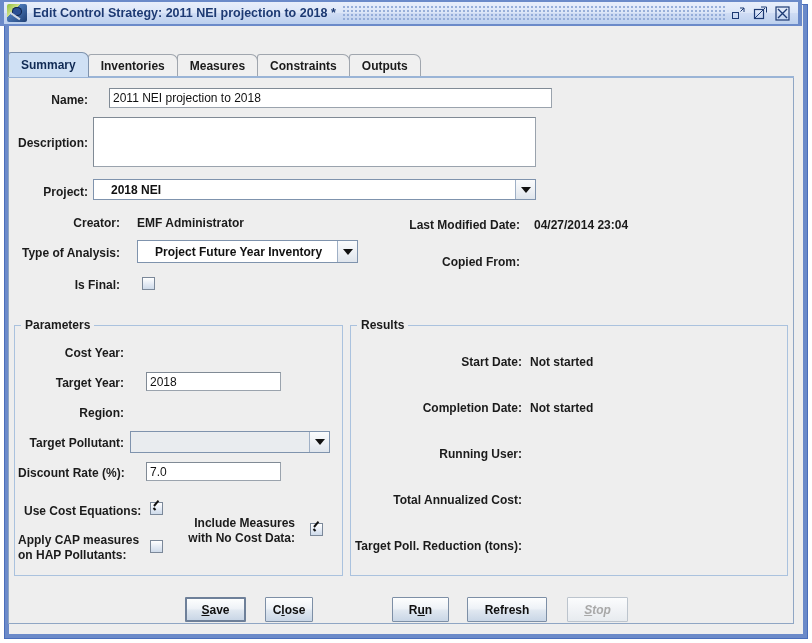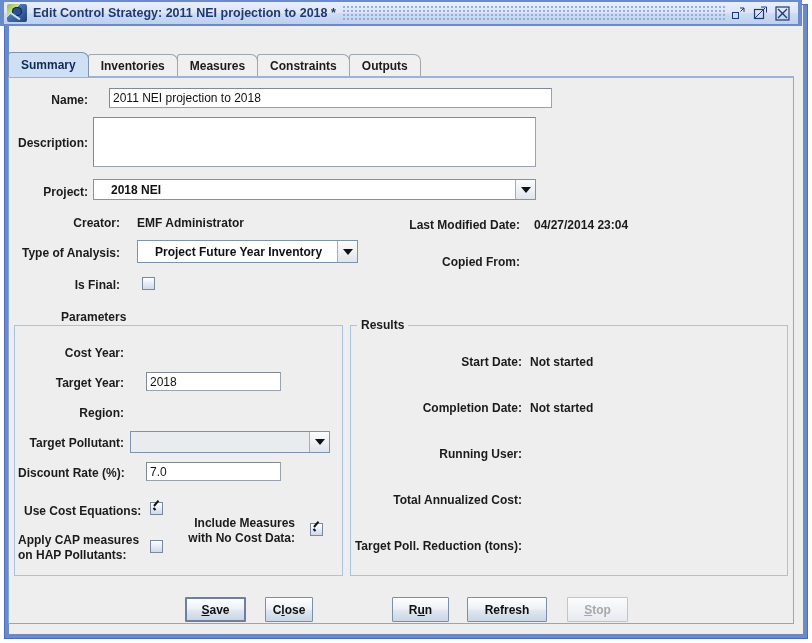--- a/index.html
+++ b/index.html
@@ -320,20 +320,21 @@
     cursor: default;
     border-radius: 1px;
   }
   .btn.default {
     border: 2px solid #6e8099;
   }
   .btn.disabled {
     color: #a8a8a8;
     border-color: #bcc4cd;
     background: linear-gradient(to bottom, #fbfcfd 0%, #f1f3f6 50%, #e7ebef 100%);
+    font-style: italic;
   }
   .btn u { text-decoration: underline; }
 </style>
 </head>
 <body>
 
 <div id="app">
 
   <div class="win-frame">
     <div class="win-frame-inner"></div>
@@ -409,21 +410,21 @@
       </div>
   </div>
 
   <div class="lbl right" style="left:372px; top:255px; width:148px;">Copied From:</div>
   <div class="val" style="left:534px; top:255px;"></div>
 
   <div class="lbl right" style="left:52px; top:278px; width:68px;">Is Final:</div>
   <div class="cbox" style="left:142px; top:277px;"></div>
 
   <div class="group" style="left:14px; top:325px; width:329px; height:251px;"></div>
-  <div class="group-title" style="left:21px; top:310px;margin-left:36px;">Parameters</div>
+  <div class="group-title" style="left:21px; top:318px;">Parameters</div>
 
   <div class="lbl right" style="left:28px; top:346px; width:96px;">Cost Year:</div>
 
   <div class="lbl right" style="left:28px; top:376px; width:96px;">Target Year:</div>
   <div class="tfield" style="left:130px; top:372px; width:135px; height:19px;">2018</div>
 
   <div class="lbl right" style="left:28px; top:406px; width:96px;">Region:</div>
 
   <div class="lbl right" style="left:18px; top:436px; width:106px;">Target Pollutant:</div>
   <div class="combo disabledish" style="left:130px; top:431px; width:200px; height:22px;">

